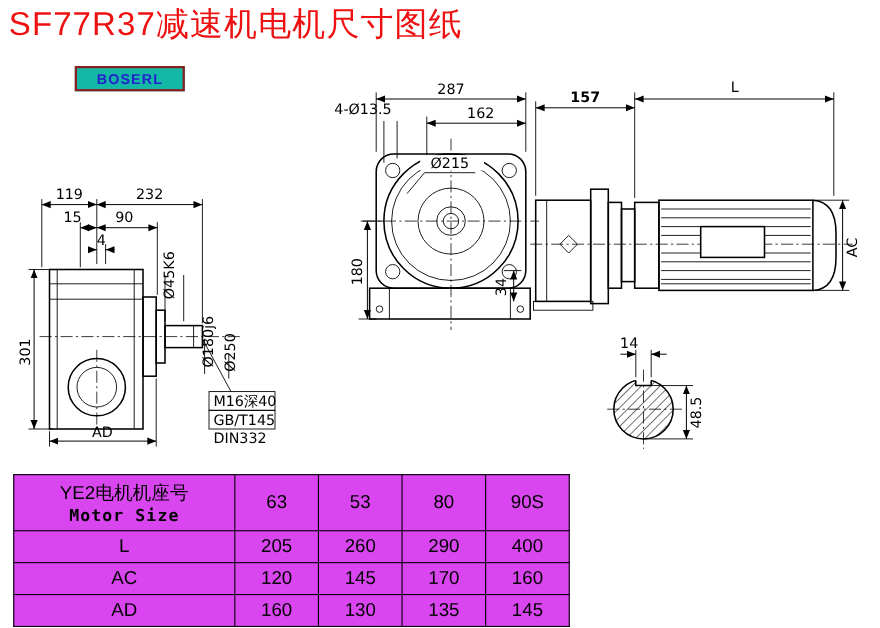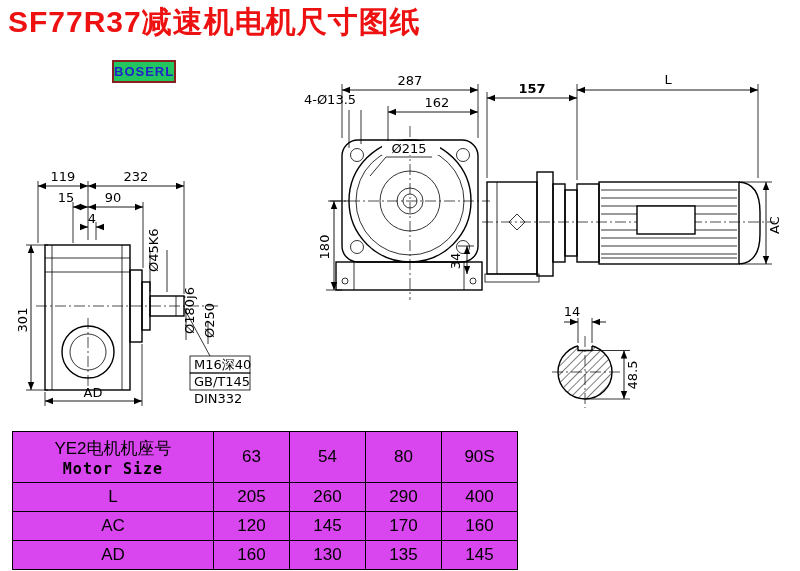--- a/index.html
+++ b/index.html
@@ -1,21 +1,21 @@
 <!DOCTYPE html>
 <html><head>
 <meta charset="utf-8">
 <style>
   html,body{margin:0;padding:0;background:#fff;}
   .page{position:relative;width:800px;height:571px;background:#fff;overflow:hidden;
         font-family:"Liberation Sans",sans-serif;color:#000;}
-  .title{position:absolute;left:8px;top:2px;margin:0;font-size:30px;font-weight:bold;
+  .title{position:absolute;left:8px;top:2px;margin:0;font-size:30px;font-weight:normal;
          color:#ee1111;letter-spacing:1px;white-space:nowrap;}
   .logo{position:absolute;left:68px;top:60px;border:2px solid #8b1f1f;color:#2323cc;
-        font-size:13px;font-weight:bold;letter-spacing:1px;padding:2px 0;background:#22c55e;margin-left:44px;}
+        font-size:13px;font-weight:bold;letter-spacing:1px;padding:2px 18px;background:#14b8a6;}
   svg.drawing{position:absolute;left:0;top:0;}
   svg .o{fill:none;stroke:#000;stroke-width:1.4;}
   svg .t{fill:none;stroke:#000;stroke-width:0.8;}
   svg .d{fill:none;stroke:#000;stroke-width:0.9;}
   svg .c{fill:none;stroke:#000;stroke-width:0.7;stroke-dasharray:11 3 2 3;}
   svg text{font-family:"DejaVu Sans",sans-serif;font-size:13px;fill:#000;}
   .size-table{position:absolute;left:12px;top:431px;border-collapse:collapse;table-layout:fixed;background:#d946ef;}
   .size-table td{border:1px solid #000;text-align:center;vertical-align:middle;
                  font-size:17px;height:28px;padding:0;width:75px;}
   .size-table td.c1{width:200px;}
@@ -209,21 +209,21 @@
   </svg>
 
   <table class="size-table">
     <tbody>
       <tr>
         <td class="c1 hdr">
           <div>YE2电机机座号</div>
           <div class="en">Motor Size</div>
         </td>
         <td>63</td>
-        <td>54</td>
+        <td>53</td>
         <td>80</td>
         <td>90S</td>
       </tr>
       <tr>
         <td class="c1">L</td>
         <td>205</td>
         <td>260</td>
         <td>290</td>
         <td>400</td>
       </tr>

